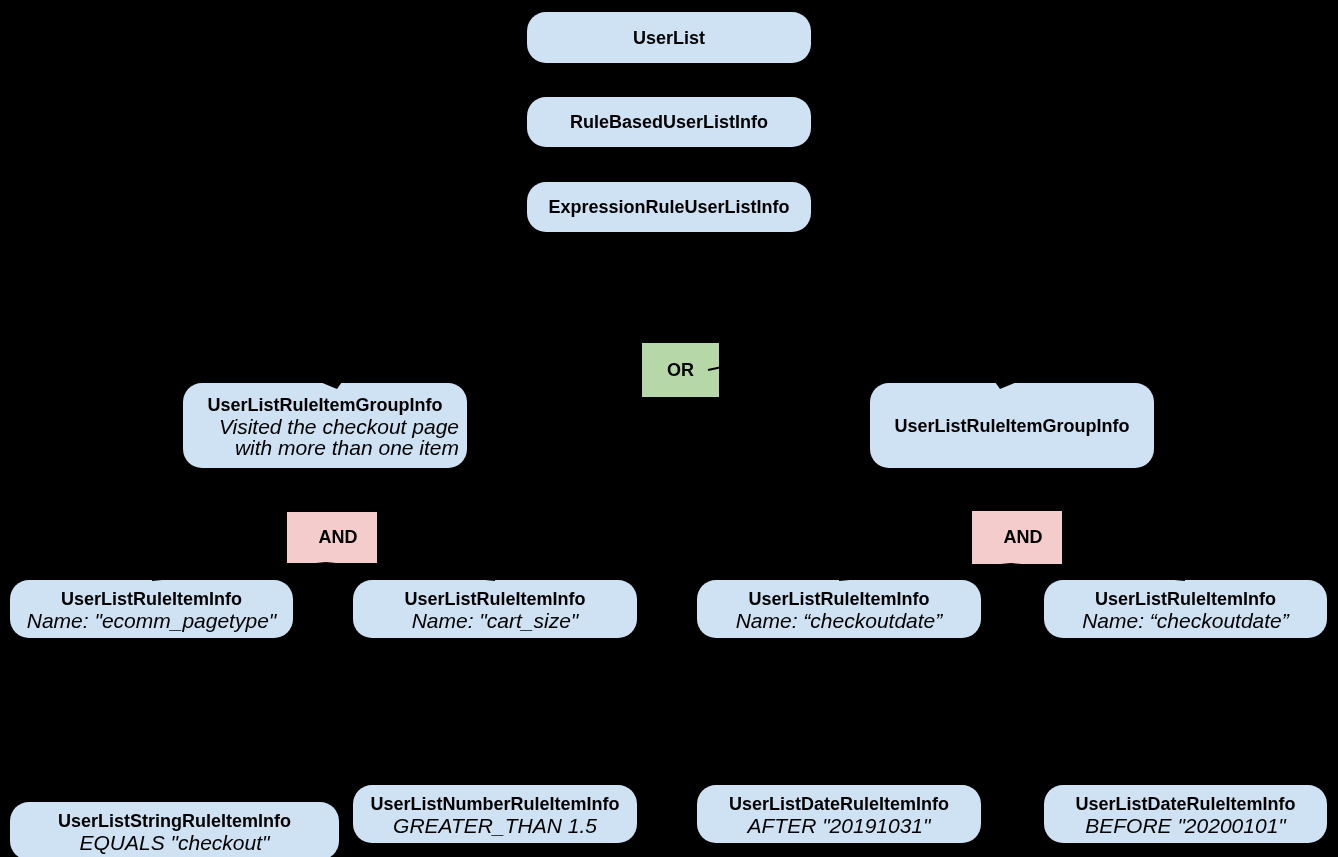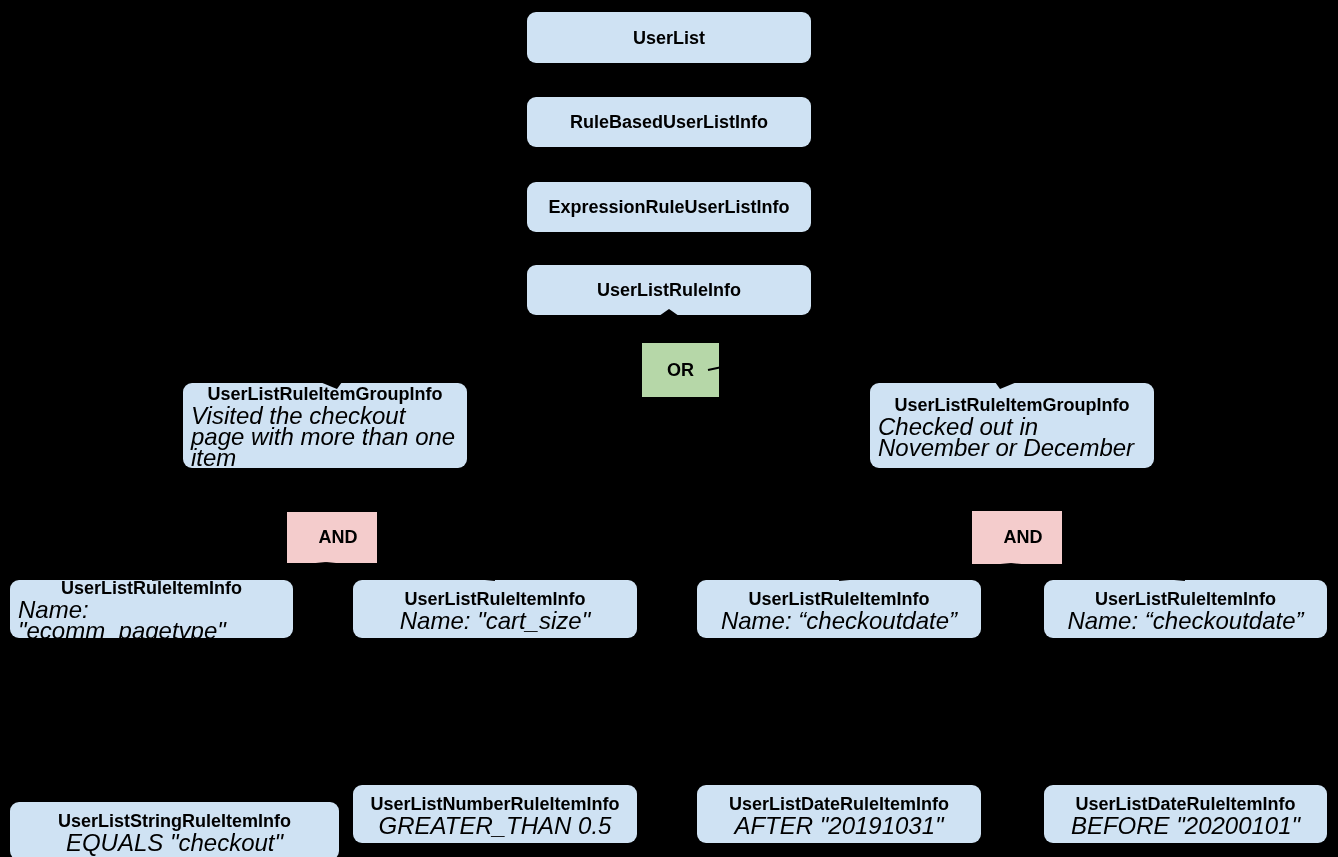--- a/index.html
+++ b/index.html
@@ -8,39 +8,39 @@
     width: 1338px;
     height: 857px;
     background: #000000;
     font-family: "Liberation Sans", sans-serif;
     color: #000000;
     overflow: hidden;
   }
   .node {
     position: absolute;
     background: #cfe2f3;
-    border-radius: 9px;
+    border-radius: 19px;
     display: flex;
     flex-direction: column;
     align-items: center;
     justify-content: center;
-    text-align: left;
+    text-align: right;
     z-index: 1;
     box-sizing: border-box;
     padding: 2px 8px;
   }
   .node .title {
     font-weight: 700;
     font-size: 18px;
     line-height: 22px;
     white-space: nowrap;
   }
   .node .subtitle {
     font-style: italic;
-    font-size: 24px;
+    font-size: 21px;
     line-height: 21px;
   }
   .op {
     position: absolute;
     display: flex;
     align-items: center;
     justify-content: center;
     font-weight: 700;
     font-size: 18px;
     z-index: 1;
@@ -61,35 +61,31 @@
 
   <div class="node" style="left:527px; top:12px;  width:284px; height:51px;">
     <div class="title">UserList</div>
   </div>
   <div class="node" style="left:527px; top:97px;  width:284px; height:50px;">
     <div class="title">RuleBasedUserListInfo</div>
   </div>
   <div class="node" style="left:527px; top:182px; width:284px; height:50px;">
     <div class="title">ExpressionRuleUserListInfo</div>
   </div>
-  <div class="node" style="left:527px; top:265px; width:284px; height:50px;">
-    <div class="title">UserListRuleInfo</div>
-  </div>
 
   <div class="op op-or" style="left:631px; top:343px; width:77px; height:54px;">
     <span>OR</span>
   </div>
 
   <div class="node" style="left:183px; top:383px; width:284px; height:85px;">
     <div class="title">UserListRuleItemGroupInfo</div>
     <div class="subtitle">Visited the checkout page with more than one item</div>
   </div>
   <div class="node" style="left:870px; top:383px; width:284px; height:85px;">
     <div class="title">UserListRuleItemGroupInfo</div>
-    <div class="subtitle">Checked out in November or December</div>
   </div>
 
   <div class="op op-and" style="left:287px; top:512px; width:78px; height:51px;">
     <span>AND</span>
   </div>
   <div class="op op-and" style="left:972px; top:511px; width:78px; height:53px;">
     <span>AND</span>
   </div>
 
   <div class="node" style="left:10px;   top:580px; width:283px; height:58px;">
@@ -108,21 +104,21 @@
     <div class="title">UserListRuleItemInfo</div>
     <div class="subtitle">Name: “checkoutdate”</div>
   </div>
 
   <div class="node" style="left:10px;   top:802px; width:329px; height:58px;">
     <div class="title">UserListStringRuleItemInfo</div>
     <div class="subtitle">EQUALS "checkout"</div>
   </div>
   <div class="node" style="left:353px;  top:785px; width:284px; height:58px;">
     <div class="title">UserListNumberRuleItemInfo</div>
-    <div class="subtitle">GREATER_THAN 0.5</div>
+    <div class="subtitle">GREATER_THAN 1.5</div>
   </div>
   <div class="node" style="left:697px;  top:785px; width:284px; height:58px;">
     <div class="title">UserListDateRuleItemInfo</div>
     <div class="subtitle">AFTER "20191031"</div>
   </div>
   <div class="node" style="left:1044px; top:785px; width:283px; height:58px;">
     <div class="title">UserListDateRuleItemInfo</div>
     <div class="subtitle">BEFORE "20200101"</div>
   </div>
 

